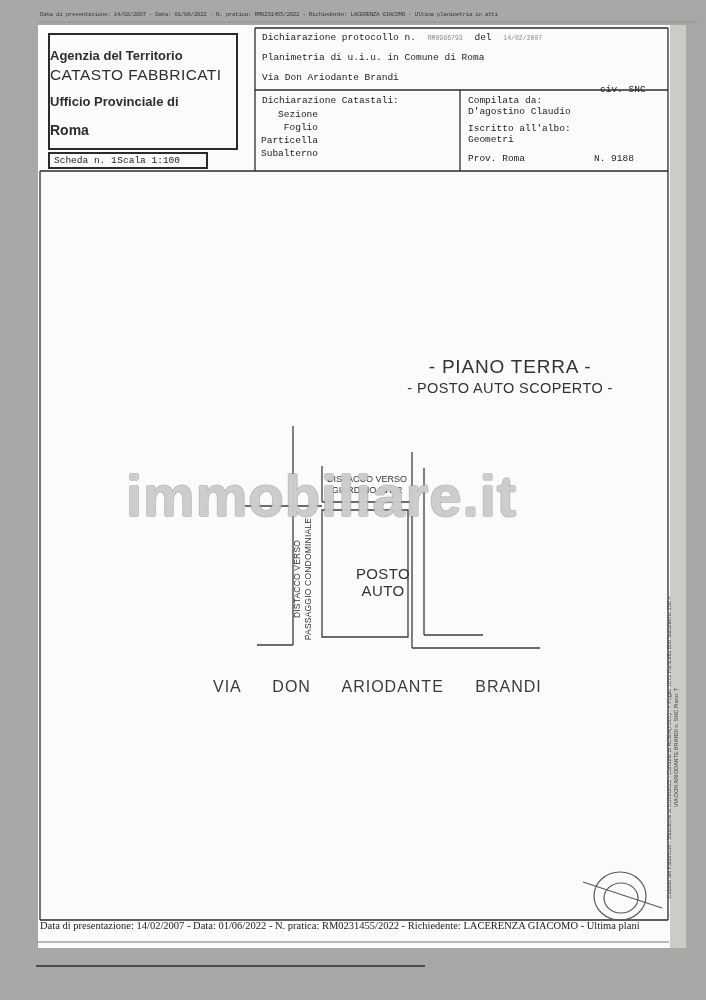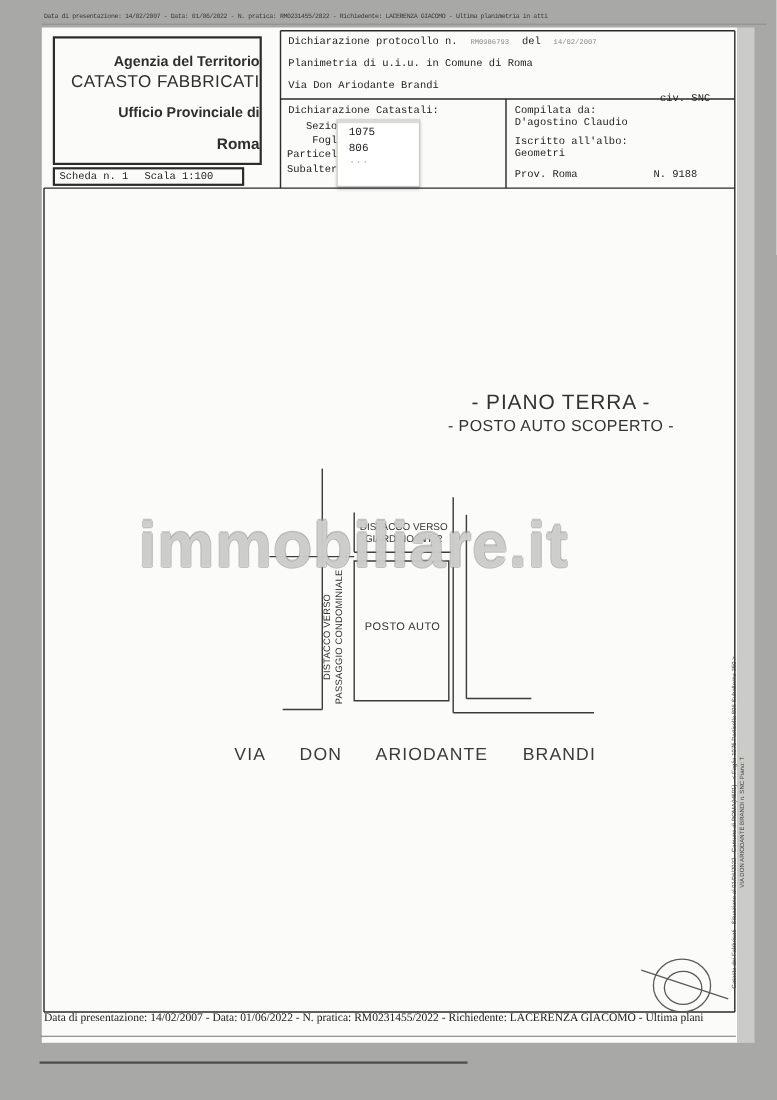--- a/index.html
+++ b/index.html
@@ -9,27 +9,27 @@
 
   .paper { left:38px; top:25px; width:632px; height:923px; background:#fbfbf9; z-index:1; }
   .band  { left:670px; top:25px; width:16px; height:923px; background:#cbcbc8; z-index:1; }
 
   .top-meta { left:40px; top:11px; width:660px; font-family:"Liberation Mono", monospace;
               font-size:6px; letter-spacing:-0.4px; color:#3a3a3a; white-space:nowrap; z-index:3; }
 
   svg.lines { left:0; top:0; z-index:2; }
 
   .agency { left:48px; top:33px; width:190px; height:117px; border:2px solid #2b2b2b;
-            text-align:right; padding-top:13px; color:#2e2e2e; z-index:3; background:#fbfbf9; }
+            text-align:left; padding-top:13px; color:#2e2e2e; z-index:3; background:#fbfbf9; }
   .agency .l1 { font-size:13px; font-weight:bold; }
   .agency .l2 { font-size:15.5px; font-weight:normal; letter-spacing:.4px; margin-top:3px; }
   .agency .l3 { font-size:13px; font-weight:bold; margin-top:10px; }
   .agency .l4 { font-size:14px; font-weight:bold; margin-top:13px; }
 
-  .scheda { left:48px; top:152px; width:174px; height:17px; border:2px solid #2b2b2b;
+  .scheda { left:48px; top:152px; width:160px; height:17px; border:2px solid #2b2b2b;
             font-family:"Liberation Mono", monospace; font-size:9.5px; color:#222;
             display:flex; justify-content:space-between; align-items:center;
             padding:0 26px 0 4px; z-index:4; background:#fbfbf9; }
 
   .mono { font-family:"Liberation Mono", monospace; font-size:9.5px; color:#222; z-index:3; white-space:nowrap; }
   .tinyval { font-family:"Liberation Mono", monospace; font-size:6.5px; color:#8a8a88; margin:0 6px; }
 
   .ident-label { width:62px; text-align:right; }
 
   .overlay { left:306px; top:108px; width:76px; height:62px; background:#ffffff;
@@ -39,21 +39,21 @@
              padding:3px 0 0 10px; line-height:13.5px; }
   .overlay .faint { color:#b5b5b3; }
 
   .plan-title    { left:380px; top:356px; width:260px; text-align:center; font-size:19px;
                    color:#333; letter-spacing:.8px; z-index:3; }
   .plan-subtitle { left:372px; top:380px; width:276px; text-align:center; font-size:14.5px;
                    color:#333; letter-spacing:.4px; z-index:3; }
 
   .lbl-giardino { left:320px; top:474px; width:94px; text-align:center; font-size:9px;
                   line-height:11px; color:#333; z-index:3; }
-  .lbl-posto    { left:322px; top:565px; width:88px; text-align:center; font-size:10px;
+  .lbl-posto    { left:339px; top:565px; width:88px; text-align:center; font-size:15px;
                   letter-spacing:.4px; color:#333; z-index:3; }
   .lbl-passaggio{ left:228px; top:568px; width:150px; height:22px; text-align:center;
                   font-size:8.5px; line-height:11px; letter-spacing:.2px; color:#333;
                   transform:rotate(-90deg); transform-origin:50% 50%; z-index:3; white-space:nowrap; }
 
   .street { left:213px; top:678px; font-size:16px; color:#3a3a3a; letter-spacing:1px;
             word-spacing:26px; white-space:nowrap; z-index:3; }
 
   .margin-rot { left:473px; top:740px; width:400px; height:15px; transform:rotate(-90deg);
                 transform-origin:50% 50%; font-size:5.5px; line-height:7px; color:#444;
@@ -140,25 +140,20 @@
   <div class="abs mono" style="left:262px; top:52px;">Planimetria di u.i.u. in Comune di Roma</div>
   <div class="abs mono" style="left:262px; top:72px;">Via Don Ariodante Brandi</div>
   <div class="abs mono" style="left:600px; top:84px;font-family:Liberation Mono, monospace;">civ. SNC</div>
 
   <div class="abs mono" style="left:262px; top:95px;">Dichiarazione Catastali:</div>
   <div class="abs mono ident-label" style="left:256px; top:109px;">Sezione</div>
   <div class="abs mono ident-label" style="left:256px; top:122px;">Foglio</div>
   <div class="abs mono ident-label" style="left:256px; top:135px;">Particella</div>
   <div class="abs mono ident-label" style="left:256px; top:148px;">Subalterno</div>
 
-  <div class="abs overlay">
-    <div>1075</div>
-    <div>806</div>
-    <div class="faint">···</div>
-  </div>
 
   <div class="abs mono" style="left:468px; top:95px;">Compilata da:</div>
   <div class="abs mono" style="left:468px; top:106px;">D'agostino Claudio</div>
   <div class="abs mono" style="left:468px; top:123px;">Iscritto all'albo:</div>
   <div class="abs mono" style="left:468px; top:134px;">Geometri</div>
   <div class="abs mono" style="left:468px; top:153px;">Prov. Roma</div>
   <div class="abs mono" style="left:594px; top:153px;">N. 9188</div>
 
   <div class="abs plan-subtitle">- POSTO AUTO SCOPERTO -</div>
   <div class="abs plan-title">- PIANO TERRA -</div>

